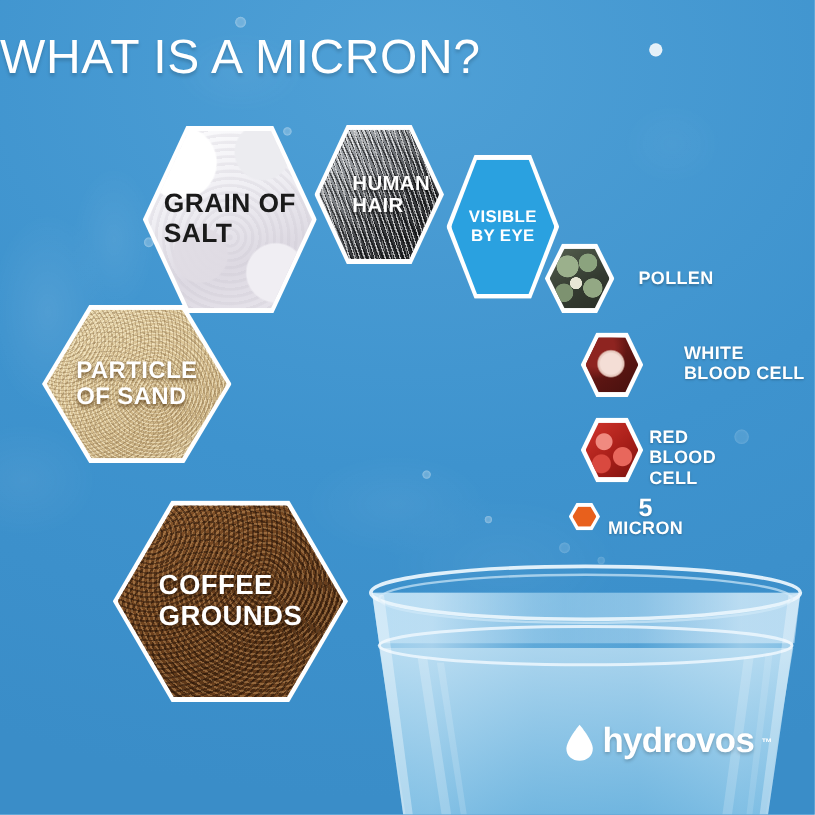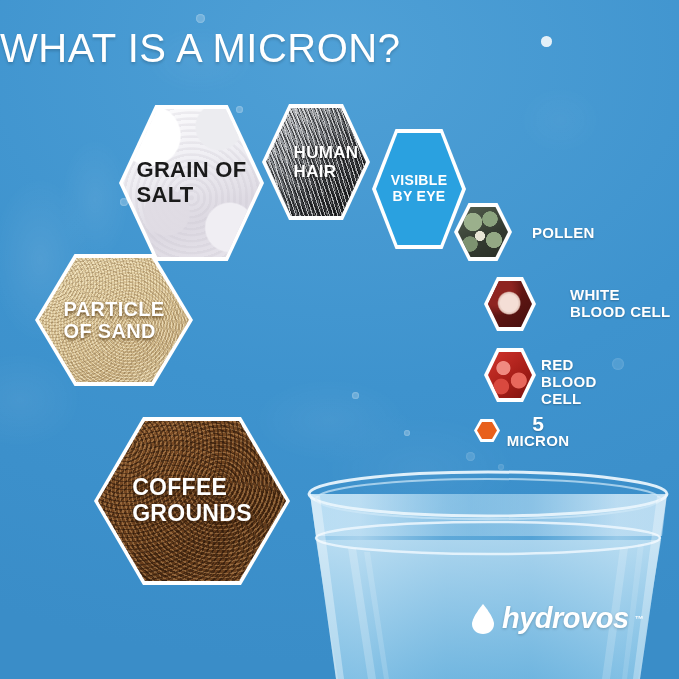--- a/index.html
+++ b/index.html
@@ -187,21 +187,20 @@
   
   .logo {
     position: absolute;
     left: 470px; top: 602px;
     display: flex; align-items: center; gap: 6px;
   }
   .logo-text {
     color: #ffffff;
     font-size: 29px;
     font-weight: bold;
-    font-style: italic;
     letter-spacing: -0.5px;
     text-shadow: 0 1px 3px rgba(0,0,0,.22);
   }
   .logo-tm { color:#fff; font-size: 9px; vertical-align: super; font-weight: bold; }
 </style>
 </head>
 <body>
 
 <div id="stage">
 

